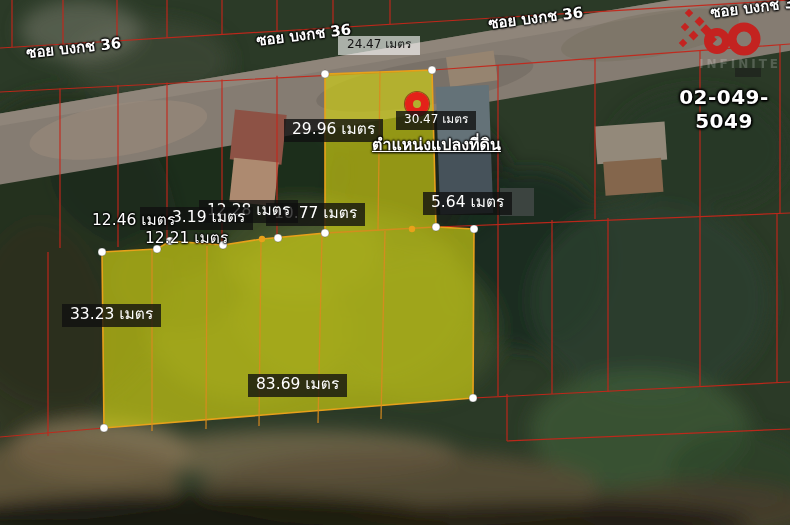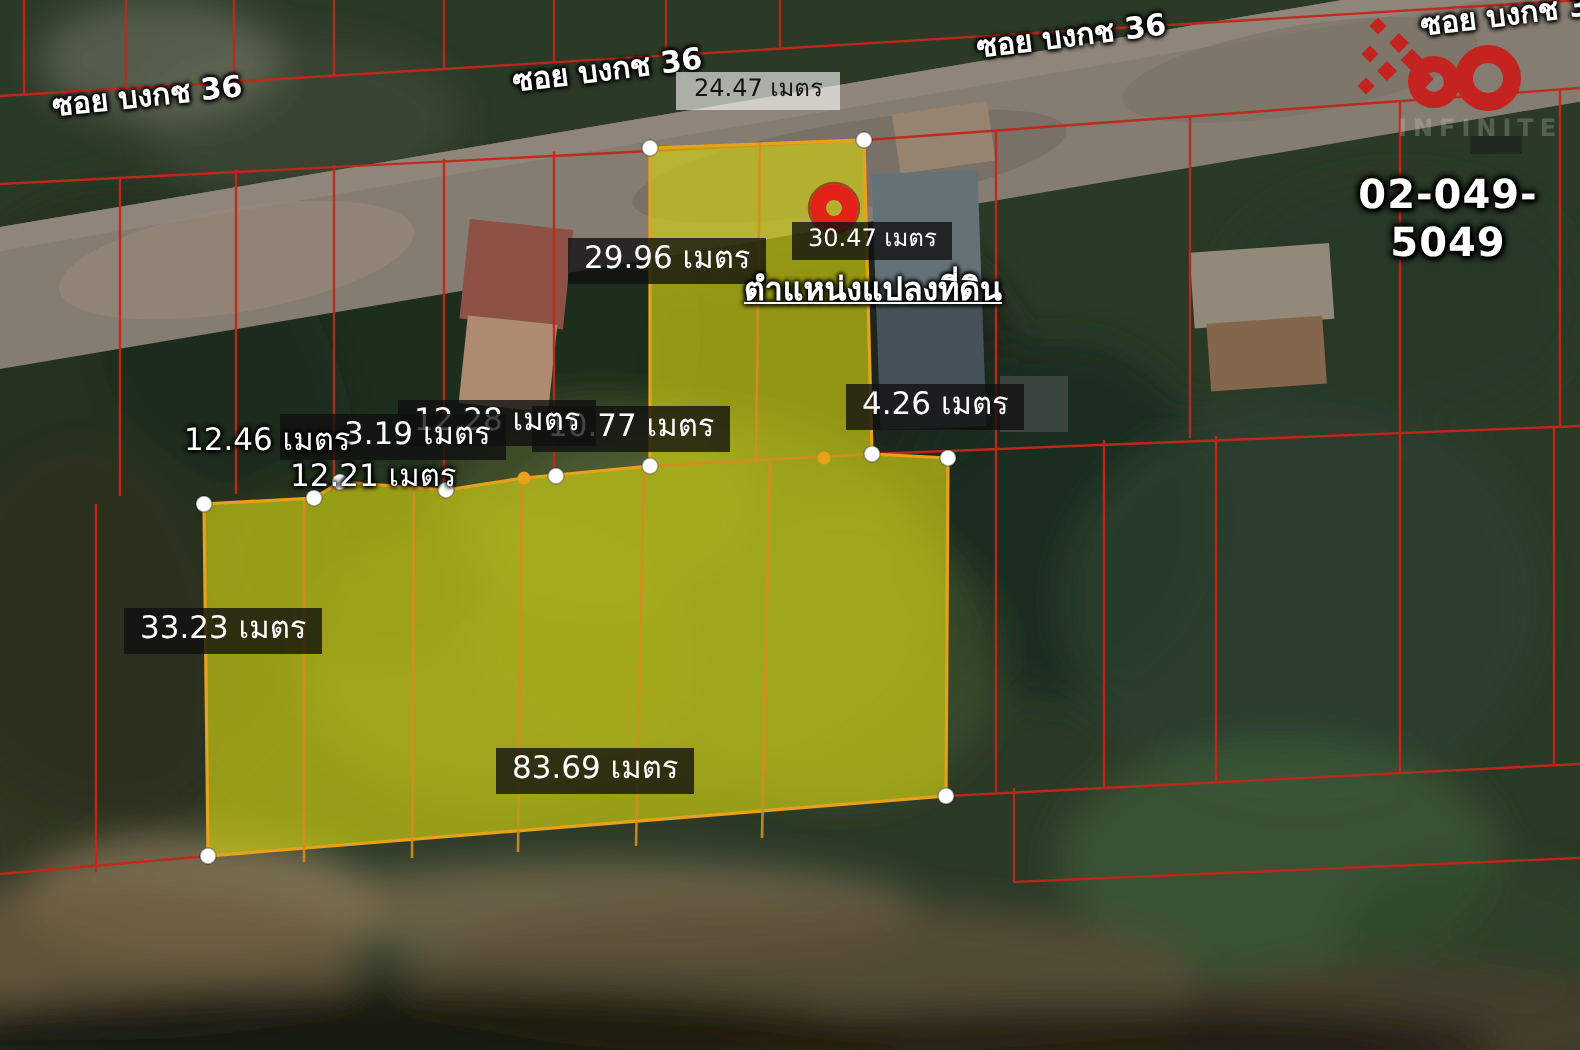--- a/index.html
+++ b/index.html
@@ -178,21 +178,21 @@
   </svg>
 
   <div class="street s1">ซอย บงกช 36</div>
   <div class="street s2">ซอย บงกช 36</div>
   <div class="street s3">ซอย บงกช 36</div>
   <div class="street s4">ซอย บงกช 36</div>
 
   <div class="lbl light big m-2447">24.47 เมตร</div>
   <div class="lbl dark m-2996">29.96 เมตร</div>
   <div class="lbl dark big m-3047">30.47 เมตร</div>
-  <div class="lbl dark m-880">4.26 เมตร</div>
+  <div class="lbl dark m-880">5.64 เมตร</div>
   <div class="lbl dark m-1077">10.77 เมตร</div>
   <div class="lbl dark m-1228">12.28 เมตร</div>
   <div class="lbl plain m-1221">12.21 เมตร</div>
   <div class="lbl dark m-319">3.19 เมตร</div>
   <div class="lbl plain m-1246">12.46 เมตร</div>
   <div class="lbl dark m-3323">33.23 เมตร</div>
   <div class="lbl dark m-8369">83.69 เมตร</div>
 
   <div class="pin-caption">ตำแหน่งแปลงที่ดิน</div>
 

